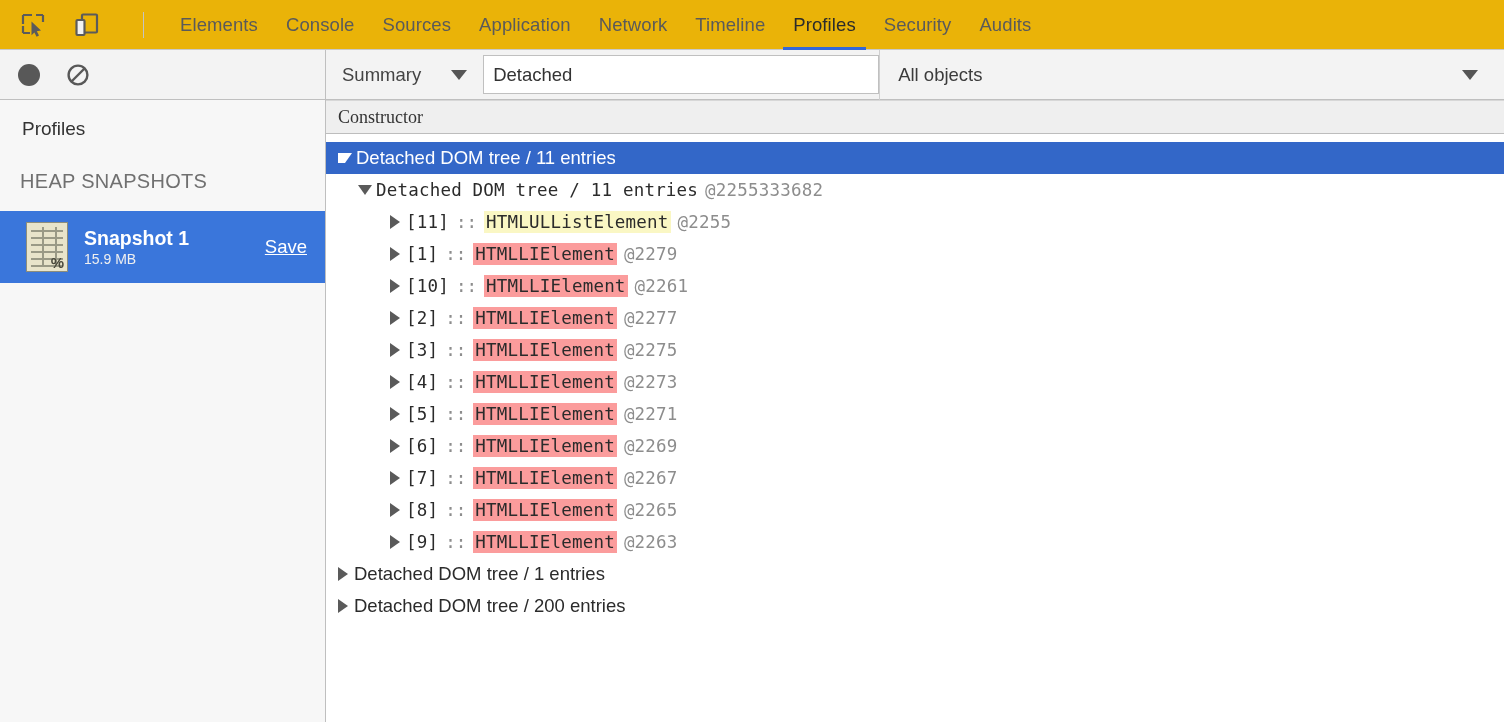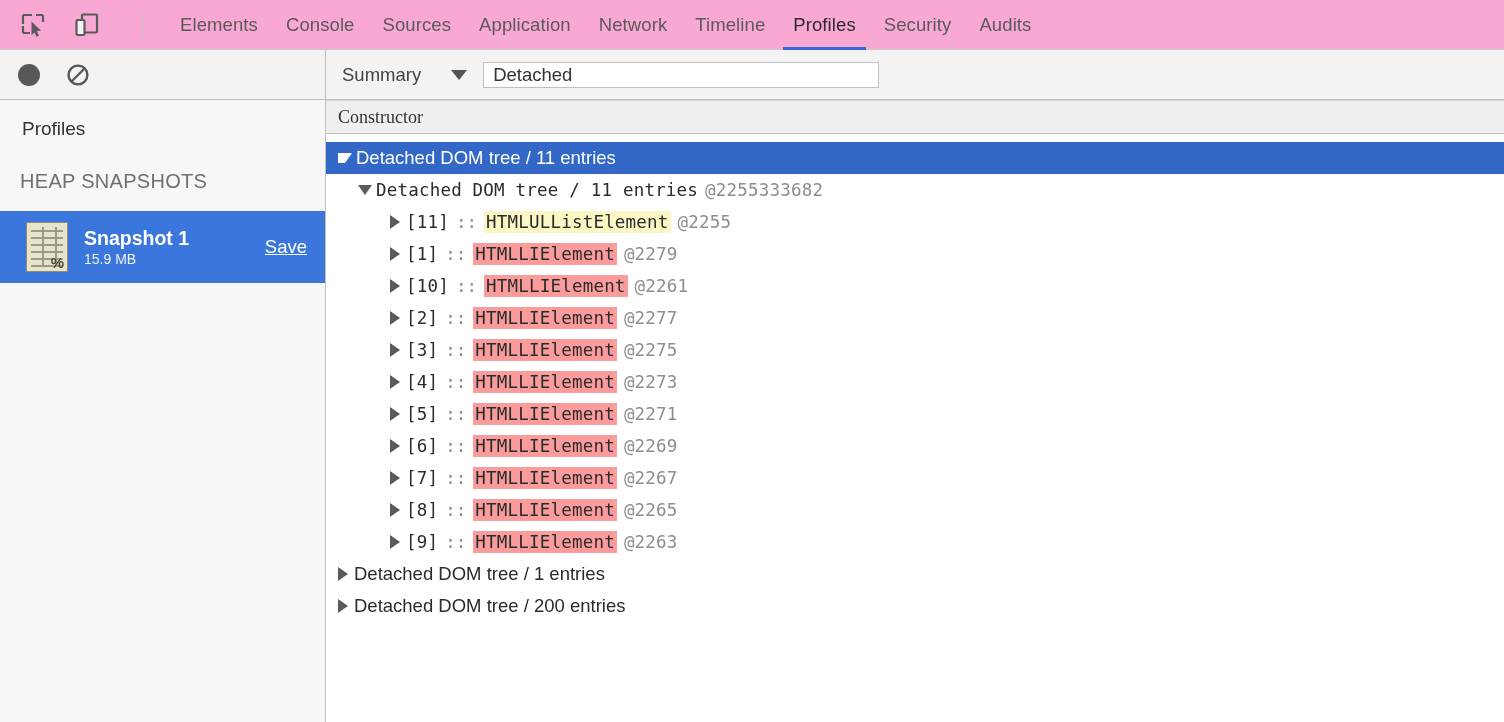--- a/index.html
+++ b/index.html
@@ -7,21 +7,21 @@
     width:1504px; height:722px;
     background:#ffffff;
     font-family:"Liberation Sans", sans-serif;
     -webkit-font-smoothing:antialiased;
     overflow:hidden;
   }
 
   
   .tabbar {
     height:50px; width:100%;
-    background:#f9a8d4;
+    background:#eab308;
     border-bottom:1px solid #c9c9c9;
     display:flex; align-items:center;
     position:relative;
   }
   .toolicons { display:flex; align-items:center; padding-left:16px; gap:20px; }
   .toolicon {
     width:34px; height:34px;
     display:flex; align-items:center; justify-content:center;
     cursor:pointer;
   }
@@ -75,21 +75,21 @@
   }
   .sel-label { font-size:18.5px; color:#444; }
   .caret {
     width:0; height:0;
     border-left:8px solid transparent;
     border-right:8px solid transparent;
     border-top:10px solid #555;
     margin-left:30px;
   }
   .filterbox {
-    width:396px; height:26px;
+    width:396px; height:39px;
     background:#fff;
     border:1px solid #c0c0c0;
     display:flex; align-items:center;
     padding:0 9px;
     margin-left:6px;
   }
   .filterbox span { font-size:18.5px; color:#333; }
   .objsel {
     flex:1; height:50px;
     border-left:1px solid #cfcfcf;
@@ -292,20 +292,24 @@
       </svg>
     </div>
   </div>
   <div class="row2-right">
     <div class="selwrap">
       <span class="sel-label">Summary</span>
       <div class="caret"></div>
     </div>
     <div class="filterbox">
       <span>Detached</span>
+    </div>
+    <div class="objsel">
+      <span class="sel-label">All objects</span>
+      <div class="caret"></div>
     </div>
   </div>
 </div>
 
 <div class="body">
 
   <div class="sidebar">
     <div class="sb-title">Profiles</div>
     <div class="sb-section">HEAP SNAPSHOTS</div>
     <div class="snapshot">

